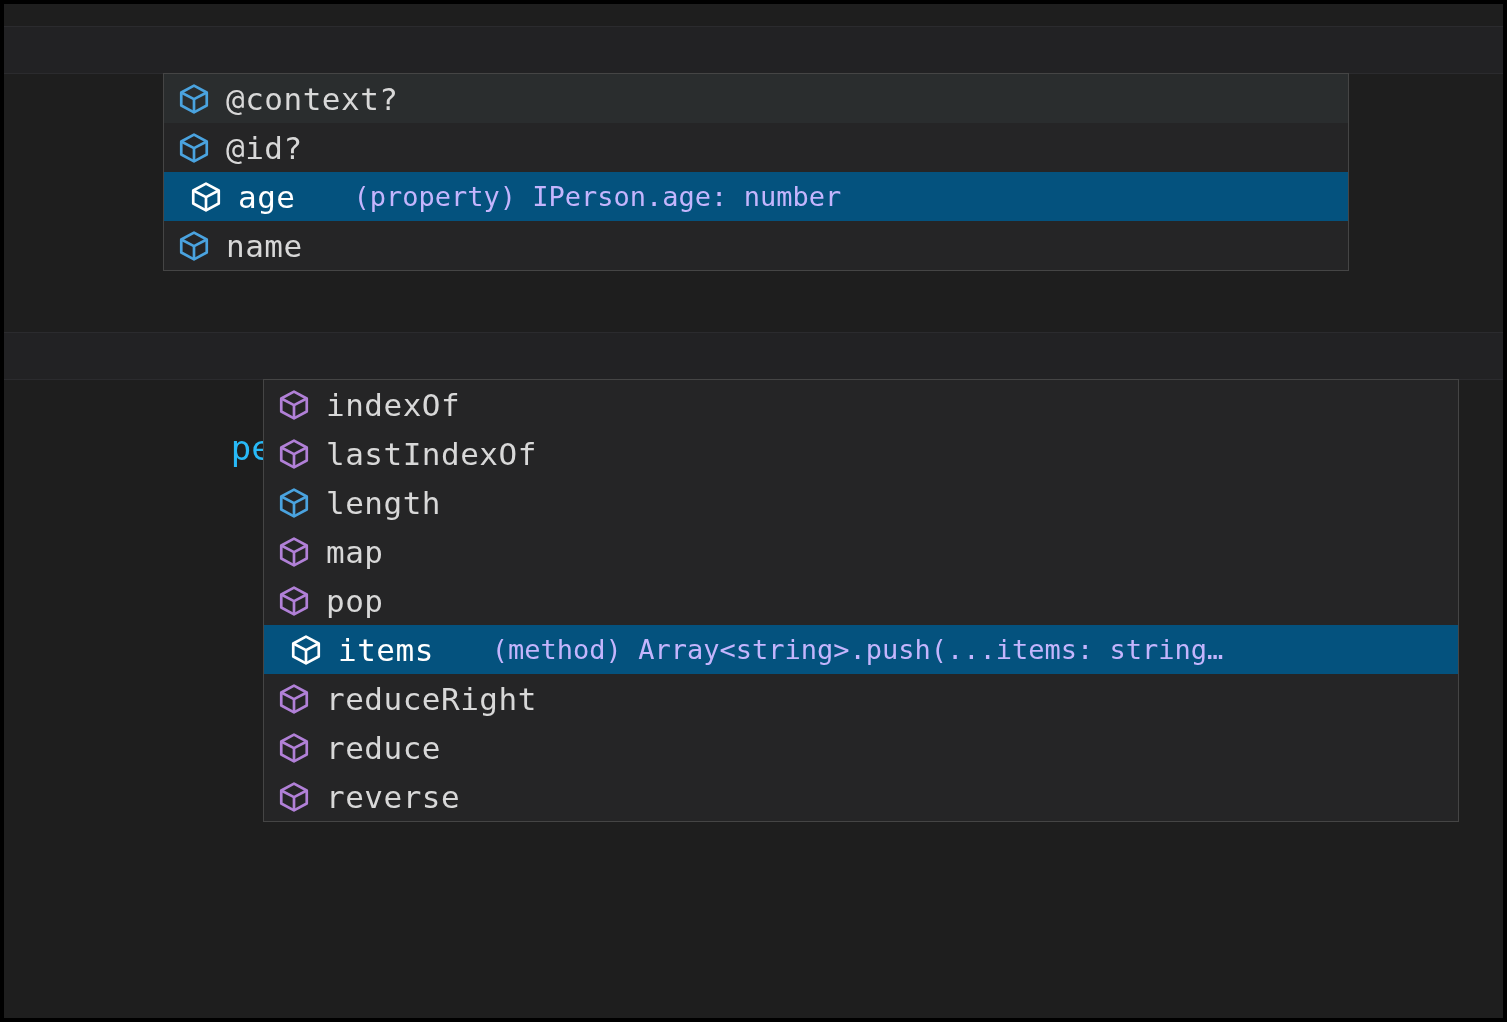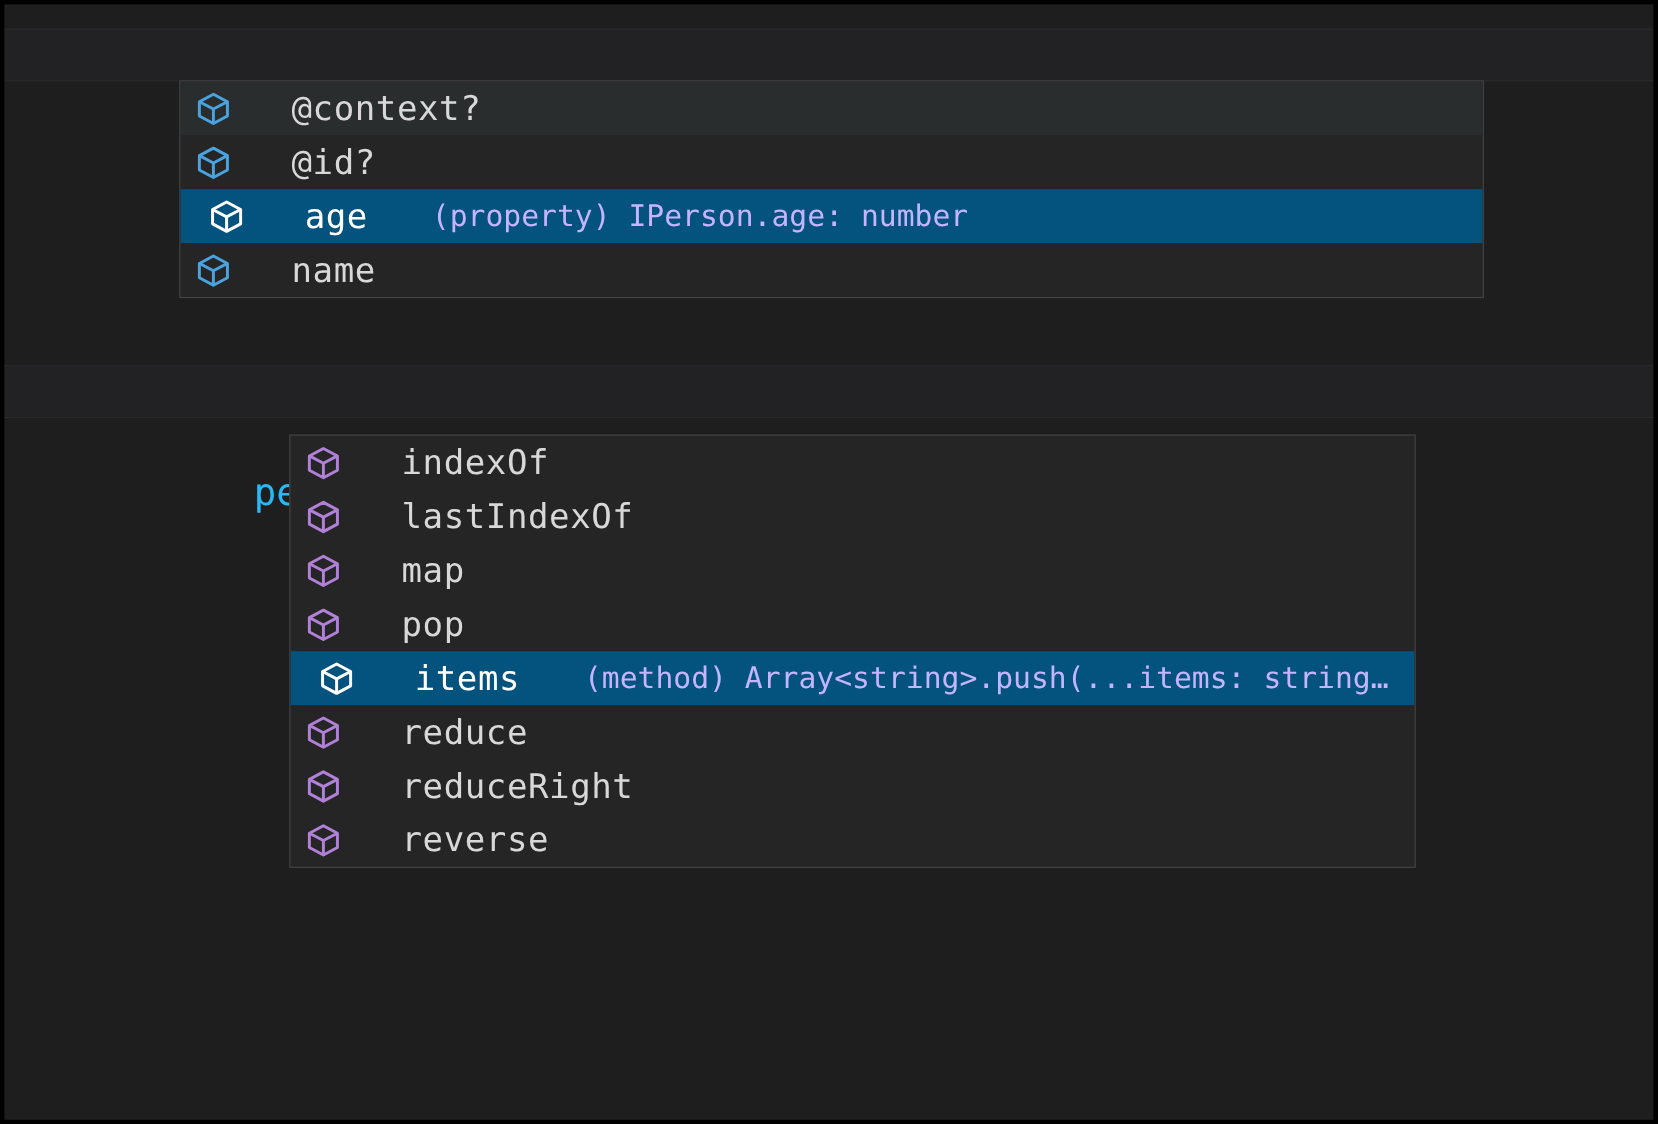--- a/index.html
+++ b/index.html
@@ -85,21 +85,20 @@
     margin-right: 14px;
     display: flex;
     align-items: center;
     justify-content: center;
   }
   .s-icon svg { display: block; }
 
   .s-label {
     flex: 0 0 auto;
     letter-spacing: 0.5px;
-    margin-left: 39px;
   }
   .s-detail {
     flex: 1 1 auto;
     text-align: left;
     padding-left: 58px;
     font-size: 27px;
     color: #c4b5fd;
     letter-spacing: 0px;
     overflow: hidden;
   }
@@ -170,40 +169,50 @@
       <span class="tok-var">person</span><span class="tok-punc">.</span><span class="tok-prop">name</span><span class="tok-punc">.</span><span class="tok-punc">;</span>
       <span class="squiggle" style="left:205px;">
         
       </span>
       <span class="squiggle" style="left:235px;">
         
       </span>
     </span>
   </div>
 
-  <div class="suggest" id="popup-1" style="left:259px; top:391px; width:1024px;">
+  <div class="suggest" id="popup-1" style="left:259px; top:375px; width:1196px;">
       <div class="suggest-row">
         <span class="s-icon">
           <svg width="34" height="34" viewBox="0 0 24 24">
             <path d="M12 2.6 L21 7.4 L21 16.6 L12 21.4 L3 16.6 L3 7.4 Z" fill="none" stroke="#b180d7" stroke-width="1.9" stroke-linejoin="round"></path>
             <path d="M3 7.4 L12 12.1 L21 7.4" fill="none" stroke="#b180d7" stroke-width="1.9" stroke-linejoin="round"></path>
             <path d="M12 12.1 L12 21.4" fill="none" stroke="#b180d7" stroke-width="1.9" stroke-linejoin="round"></path>
           </svg>
         </span>
         <span class="s-label">indexOf</span>
       </div>
       <div class="suggest-row">
         <span class="s-icon">
           <svg width="34" height="34" viewBox="0 0 24 24">
             <path d="M12 2.6 L21 7.4 L21 16.6 L12 21.4 L3 16.6 L3 7.4 Z" fill="none" stroke="#b180d7" stroke-width="1.9" stroke-linejoin="round"></path>
             <path d="M3 7.4 L12 12.1 L21 7.4" fill="none" stroke="#b180d7" stroke-width="1.9" stroke-linejoin="round"></path>
             <path d="M12 12.1 L12 21.4" fill="none" stroke="#b180d7" stroke-width="1.9" stroke-linejoin="round"></path>
           </svg>
         </span>
         <span class="s-label">lastIndexOf</span>
+      </div>
+      <div class="suggest-row">
+        <span class="s-icon">
+          <svg width="34" height="34" viewBox="0 0 24 24">
+            <path d="M12 2.6 L21 7.4 L21 16.6 L12 21.4 L3 16.6 L3 7.4 Z" fill="none" stroke="#4aa3df" stroke-width="1.9" stroke-linejoin="round"></path>
+            <path d="M3 7.4 L12 12.1 L21 7.4" fill="none" stroke="#4aa3df" stroke-width="1.9" stroke-linejoin="round"></path>
+            <path d="M12 12.1 L12 21.4" fill="none" stroke="#4aa3df" stroke-width="1.9" stroke-linejoin="round"></path>
+          </svg>
+        </span>
+        <span class="s-label">length</span>
       </div>
       <div class="suggest-row">
         <span class="s-icon">
           <svg width="34" height="34" viewBox="0 0 24 24">
             <path d="M12 2.6 L21 7.4 L21 16.6 L12 21.4 L3 16.6 L3 7.4 Z" fill="none" stroke="#b180d7" stroke-width="1.9" stroke-linejoin="round"></path>
             <path d="M3 7.4 L12 12.1 L21 7.4" fill="none" stroke="#b180d7" stroke-width="1.9" stroke-linejoin="round"></path>
             <path d="M12 12.1 L12 21.4" fill="none" stroke="#b180d7" stroke-width="1.9" stroke-linejoin="round"></path>
           </svg>
         </span>
         <span class="s-label">map</span>
@@ -230,37 +239,37 @@
         <span class="s-detail">(method) Array&lt;string&gt;.push(...items: string…</span>
       </div>
       <div class="suggest-row">
         <span class="s-icon">
           <svg width="34" height="34" viewBox="0 0 24 24">
             <path d="M12 2.6 L21 7.4 L21 16.6 L12 21.4 L3 16.6 L3 7.4 Z" fill="none" stroke="#b180d7" stroke-width="1.9" stroke-linejoin="round"></path>
             <path d="M3 7.4 L12 12.1 L21 7.4" fill="none" stroke="#b180d7" stroke-width="1.9" stroke-linejoin="round"></path>
             <path d="M12 12.1 L12 21.4" fill="none" stroke="#b180d7" stroke-width="1.9" stroke-linejoin="round"></path>
           </svg>
         </span>
+        <span class="s-label">reduceRight</span>
+      </div>
+      <div class="suggest-row">
+        <span class="s-icon">
+          <svg width="34" height="34" viewBox="0 0 24 24">
+            <path d="M12 2.6 L21 7.4 L21 16.6 L12 21.4 L3 16.6 L3 7.4 Z" fill="none" stroke="#b180d7" stroke-width="1.9" stroke-linejoin="round"></path>
+            <path d="M3 7.4 L12 12.1 L21 7.4" fill="none" stroke="#b180d7" stroke-width="1.9" stroke-linejoin="round"></path>
+            <path d="M12 12.1 L12 21.4" fill="none" stroke="#b180d7" stroke-width="1.9" stroke-linejoin="round"></path>
+          </svg>
+        </span>
         <span class="s-label">reduce</span>
       </div>
       <div class="suggest-row">
         <span class="s-icon">
           <svg width="34" height="34" viewBox="0 0 24 24">
             <path d="M12 2.6 L21 7.4 L21 16.6 L12 21.4 L3 16.6 L3 7.4 Z" fill="none" stroke="#b180d7" stroke-width="1.9" stroke-linejoin="round"></path>
             <path d="M3 7.4 L12 12.1 L21 7.4" fill="none" stroke="#b180d7" stroke-width="1.9" stroke-linejoin="round"></path>
             <path d="M12 12.1 L12 21.4" fill="none" stroke="#b180d7" stroke-width="1.9" stroke-linejoin="round"></path>
           </svg>
         </span>
-        <span class="s-label">reduceRight</span>
-      </div>
-      <div class="suggest-row">
-        <span class="s-icon">
-          <svg width="34" height="34" viewBox="0 0 24 24">
-            <path d="M12 2.6 L21 7.4 L21 16.6 L12 21.4 L3 16.6 L3 7.4 Z" fill="none" stroke="#b180d7" stroke-width="1.9" stroke-linejoin="round"></path>
-            <path d="M3 7.4 L12 12.1 L21 7.4" fill="none" stroke="#b180d7" stroke-width="1.9" stroke-linejoin="round"></path>
-            <path d="M12 12.1 L12 21.4" fill="none" stroke="#b180d7" stroke-width="1.9" stroke-linejoin="round"></path>
-          </svg>
-        </span>
         <span class="s-label">reverse</span>
       </div>
     </div>
 
 </div>
 
 </body></html>

